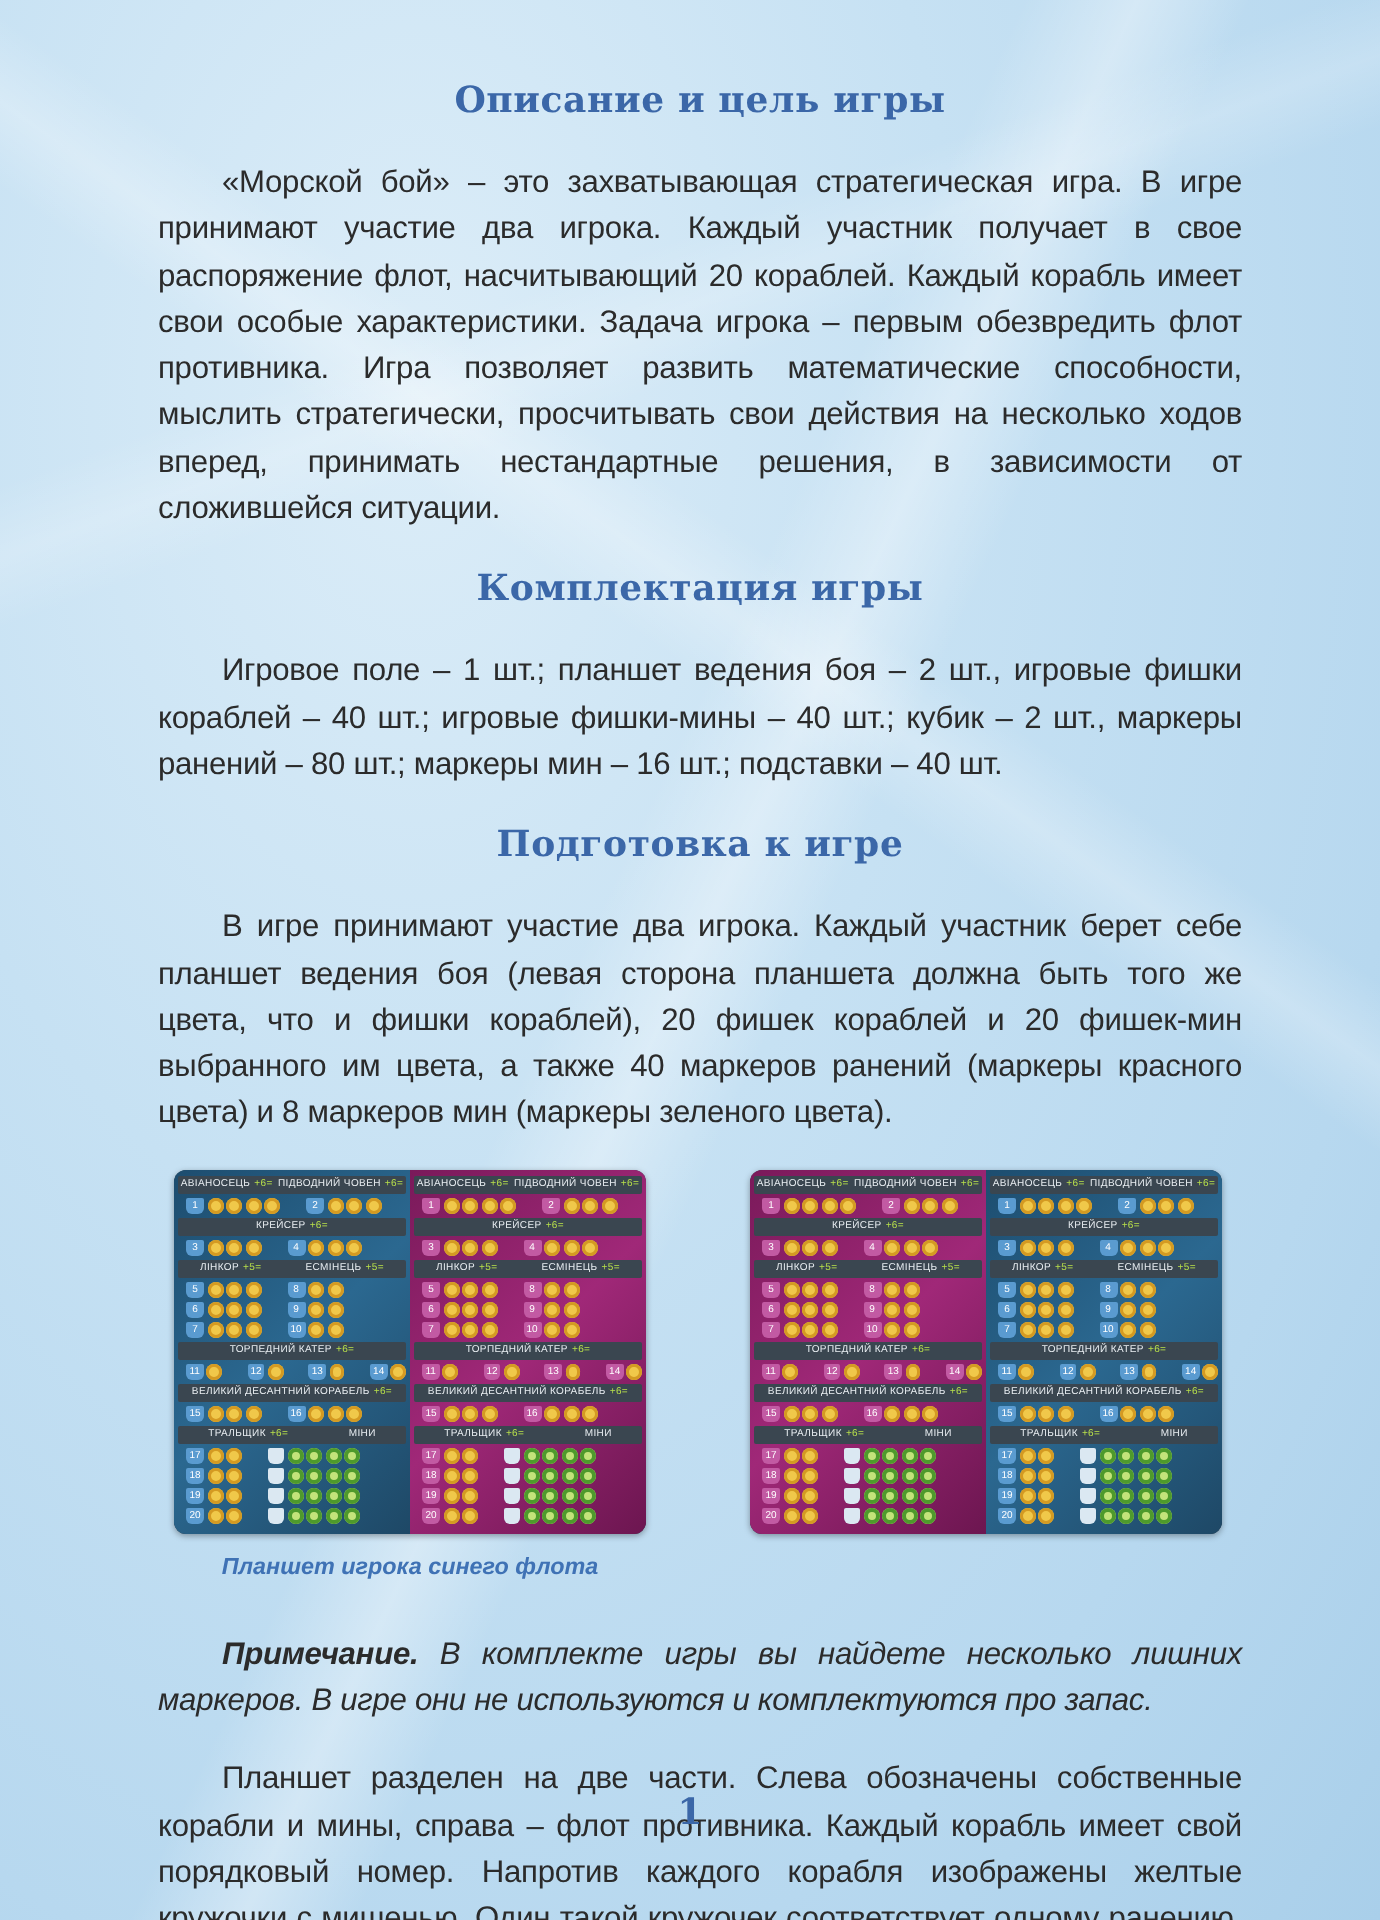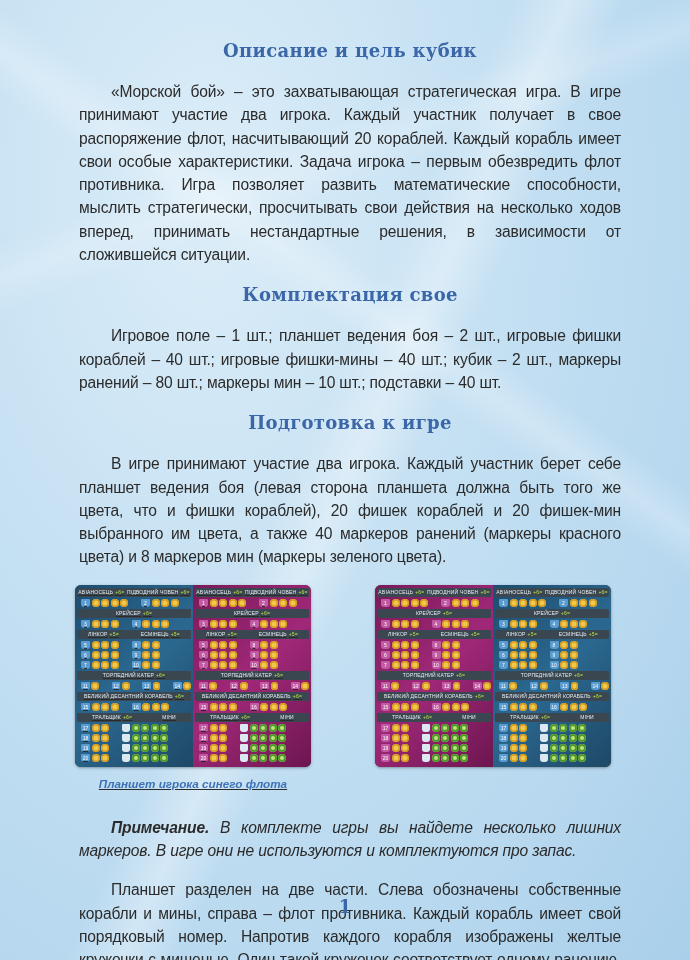--- a/index.html
+++ b/index.html
@@ -21,21 +21,21 @@
     font-family: "DejaVu Serif", serif; font-weight: bold;
     color: #3b67a8; font-size: 18px; text-align: center;
     margin: 0; line-height: 26px; letter-spacing: 0.3px;
   }
   p {
     margin: 16px; font-size: 15.6px; line-height: 23.3px; text-align: justify;
     text-indent: 32px; letter-spacing: -0.15px;
   }
   .boards { position: relative; height: 215px; margin-top: 14px; }
   .board-wrap { position: absolute; top: 0; width: 236px; }
-  .board-wrap.left { left: 12px; text-decoration: underline; }
+  .board-wrap.left { left: 24px; }
   .board-wrap.right { left: 312px; }
   .board {
     width: 236px; height: 182px; border-radius: 6px; overflow: hidden;
     background: #2c3a4a; display: flex; box-shadow: 0 1px 3px rgba(0,0,0,0.35);
   }
   .half { width: 118px; height: 182px; display: flex; flex-direction: column; padding: 2px 2px; box-sizing: border-box; }
   .half.blue { background: linear-gradient(135deg, #1d4d6f, #2b6890 50%, #1e4866); }
   .half.pink { background: linear-gradient(135deg, #7a1a5a, #a02878 50%, #6c1650); }
   .hdr {
     height: 9px; background: #3a4650; color: #e9eef2; font-size: 5px;
@@ -65,25 +65,25 @@
     position: absolute; left: 0; width: 690px; top: 896px; text-align: center;
     font-family: "DejaVu Serif", serif; font-weight: bold; color: #3b67a8; font-size: 18px;
   }
 </style>
 </head>
 <body>
 
 <div class="frost"></div>
 
 <div class="page">
-  <h2>Описание и цель кубик</h2>
+  <h2>Описание и цель игры</h2>
   <p>«Морской бой» – это захватывающая стратегическая игра. В игре принимают участие два игрока. Каждый участник получает в свое распоряжение флот, насчитывающий 20 кораблей. Каждый корабль имеет свои особые характеристики. Задача игрока – первым обезвредить флот противника. Игра позволяет развить математические способности, мыслить стратегически, просчитывать свои действия на несколько ходов вперед, принимать нестандартные решения, в зависимости от сложившейся ситуации.</p>
 
-  <h2 style="margin-top:2px">Комплектация свое</h2>
-  <p>Игровое поле – 1 шт.; планшет ведения боя – 2 шт., игровые фишки кораблей – 40 шт.; игровые фишки-мины – 40 шт.; кубик – 2 шт., маркеры ранений – 80 шт.; маркеры мин – 10 шт.; подставки – 40 шт.</p>
+  <h2 style="margin-top:2px">Комплектация игры</h2>
+  <p>Игровое поле – 1 шт.; планшет ведения боя – 2 шт., игровые фишки кораблей – 40 шт.; игровые фишки-мины – 40 шт.; кубик – 2 шт., маркеры ранений – 80 шт.; маркеры мин – 16 шт.; подставки – 40 шт.</p>
 
   <h2 style="margin-top:2px">Подготовка к игре</h2>
   <p>В игре принимают участие два игрока. Каждый участник берет себе планшет ведения боя (левая сторона планшета должна быть того же цвета, что и фишки кораблей), 20 фишек кораблей и 20 фишек-мин выбранного им цвета, а также 40 маркеров ранений (маркеры красного цвета) и 8 маркеров мин (маркеры зеленого цвета).</p>
 
   <div class="boards">
     <div class="board-wrap left">
       <div class="board">
         <div class="half blue">
             <div class="hdr">
               <span>АВІАНОСЕЦЬ<span class="bonus">+6=</span></span>

